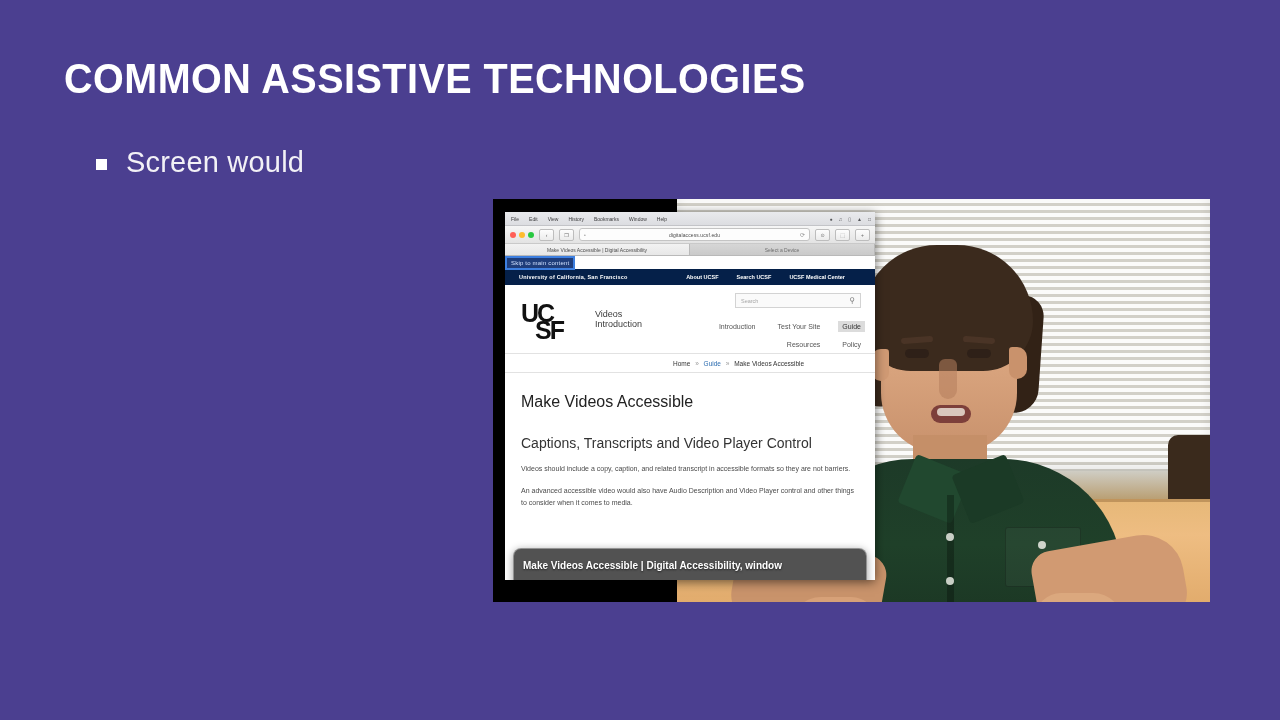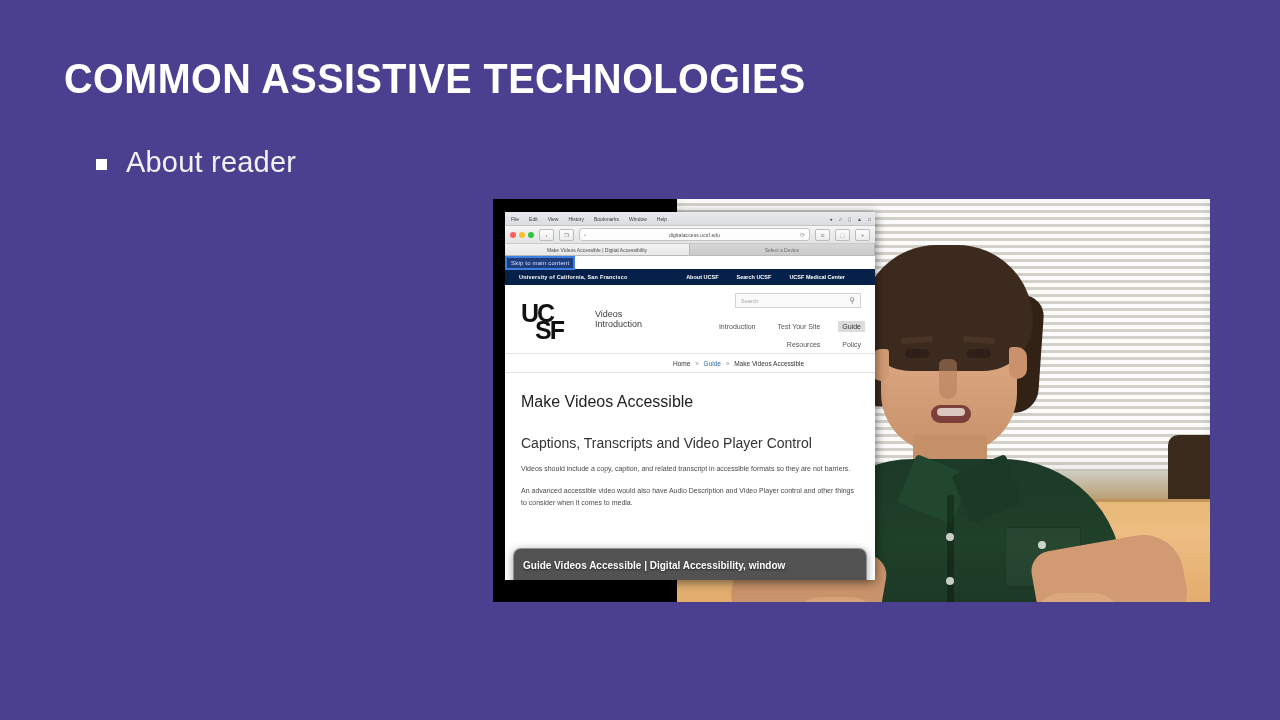--- a/index.html
+++ b/index.html
@@ -274,21 +274,21 @@
     text-shadow:0 1px 2px rgba(0,0,0,.6);
   }
 </style>
 </head>
 <body>
 
 <div class="slide-title">COMMON ASSISTIVE TECHNOLOGIES</div>
 
 <div class="bullet-row">
   <span class="bullet-marker"></span>
-  <span class="bullet-text">About reader</span>
+  <span class="bullet-text">Screen would</span>
 </div>
 
 <div class="video-frame">
 
   <div class="room">
     <div class="blinds"></div>
     <div class="wall-lower"></div>
     <div class="chair"></div>
     <div class="chair-arm"></div>
     <div class="chair-right"></div>
@@ -416,18 +416,18 @@
       </div>
 
       <div class="article">
         <div class="art-h1">Make Videos Accessible</div>
         <div class="art-h2">Captions, Transcripts and Video Player Control</div>
         <div class="art-p">Videos should include a copy, caption, and related transcript in accessible formats so they are not barriers.</div>
         <div class="art-p">An advanced accessible video would also have Audio Description and Video Player control and other things to consider when it comes to media.</div>
       </div>
 
       <div class="vo-caption">
-        <span class="vo-text">Guide Videos Accessible | Digital Accessibility, window</span>
+        <span class="vo-text">Make Videos Accessible | Digital Accessibility, window</span>
       </div>
 
     </div>
   </div>
 </div>
 
 </body></html>

